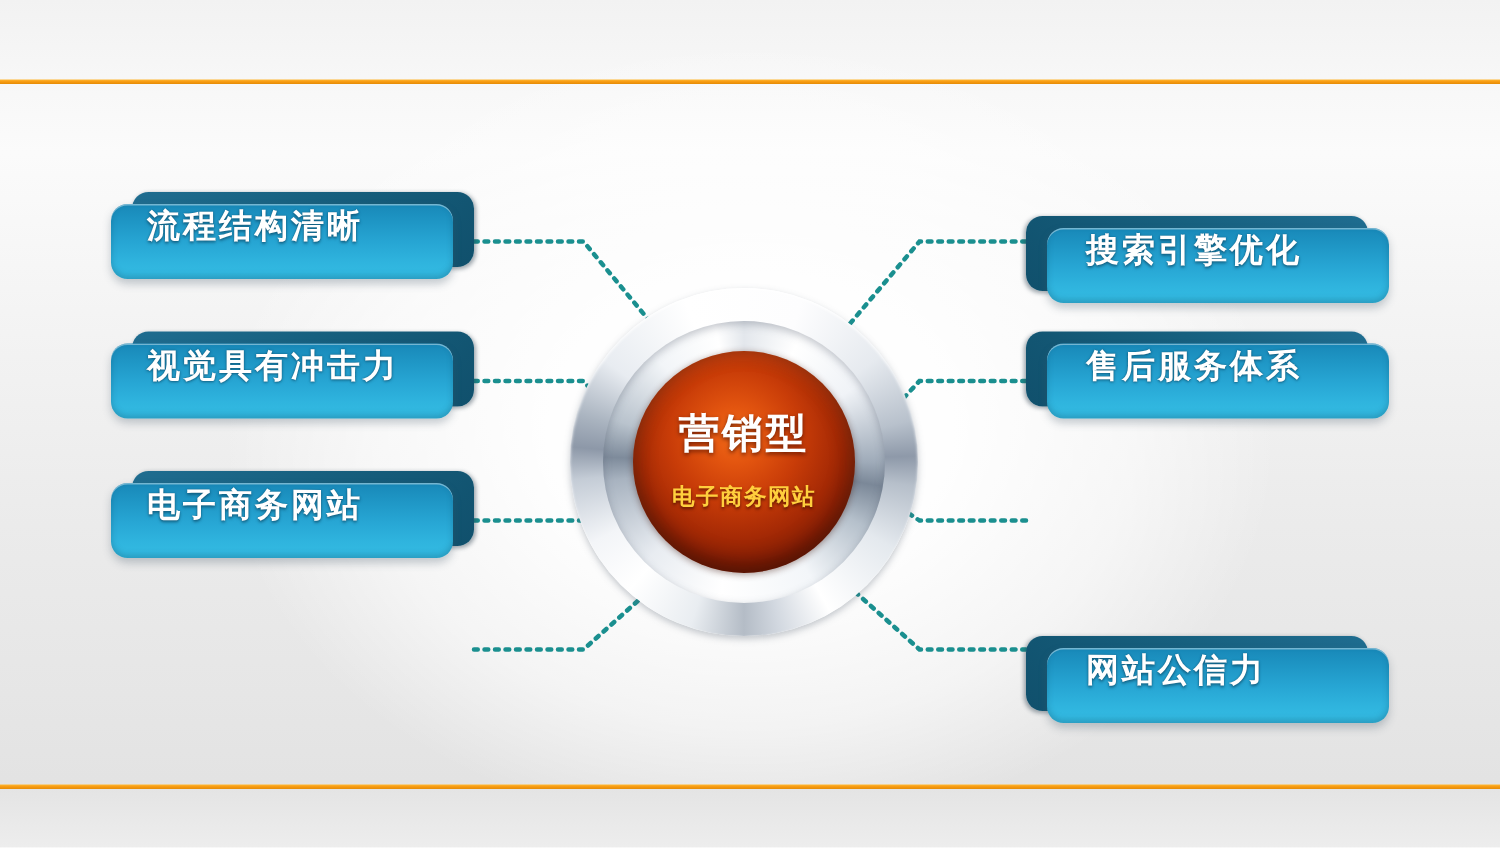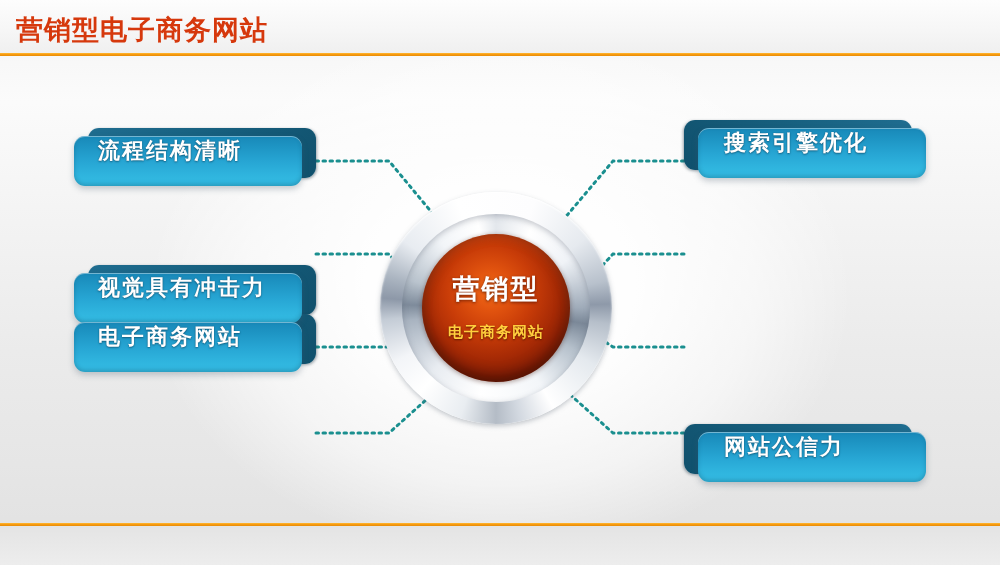--- a/index.html
+++ b/index.html
@@ -274,23 +274,20 @@
       0 1px 2px rgba(8,55,80,0.55),
       0 0 1px rgba(8,55,80,0.6);
     font-family: "Liberation Sans", "DejaVu Sans", sans-serif;
   }
 </style>
 </head>
 <body>
 
 <div id="slide">
 
-  <div class="header">
-    <div class="title">营销型电子商务网站</div>
-  </div>
   <div class="rule-top"></div>
 
   <svg class="connectors" width="1000" height="565" viewBox="0 0 1000 565">
     <g fill="none" stroke="#1a8f8f" stroke-width="3" stroke-dasharray="2.5,4.5" stroke-linecap="round">
 
       <path d="M316,161 L389,161 L443,226"></path>
 
       <path d="M316,254 L389,254 L401,268"></path>
 
       <path d="M316,347 L389,347 L403,337"></path>
@@ -317,42 +314,48 @@
     </div>
   </div>
 
   <div class="pill left" style="left:74px; top:136px;">
     <div class="pill-back"></div>
     <div class="pill-face">
       <span class="pill-label">流程结构清晰</span>
     </div>
   </div>
 
-  <div class="pill left" style="left:74px; top:229px;margin-top:44px;">
+  <div class="pill left" style="left:74px; top:229px;">
     <div class="pill-back"></div>
     <div class="pill-face">
       <span class="pill-label">视觉具有冲击力</span>
     </div>
   </div>
 
   <div class="pill left" style="left:74px; top:322px;">
     <div class="pill-back"></div>
     <div class="pill-face">
       <span class="pill-label">电子商务网站</span>
     </div>
   </div>
 
 
-  <div class="pill right" style="left:698px; top:128px;">
+  <div class="pill right" style="left:698px; top:152px;">
     <div class="pill-back"></div>
     <div class="pill-face">
       <span class="pill-label">搜索引擎优化</span>
     </div>
   </div>
 
+  <div class="pill right" style="left:698px; top:229px;">
+    <div class="pill-back"></div>
+    <div class="pill-face">
+      <span class="pill-label">售后服务体系</span>
+    </div>
+  </div>
 
 
   <div class="pill right" style="left:698px; top:432px;">
     <div class="pill-back"></div>
     <div class="pill-face">
       <span class="pill-label">网站公信力</span>
     </div>
   </div>
 
   <div class="rule-bottom"></div>

